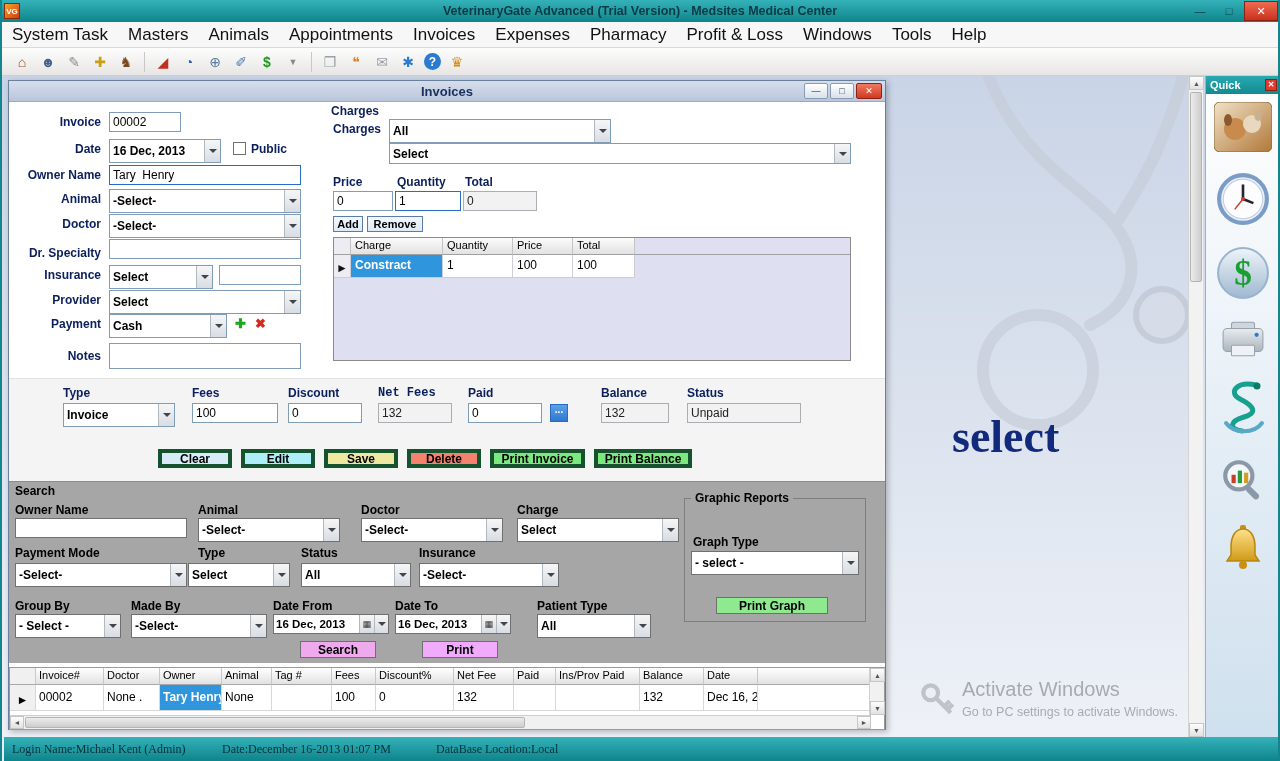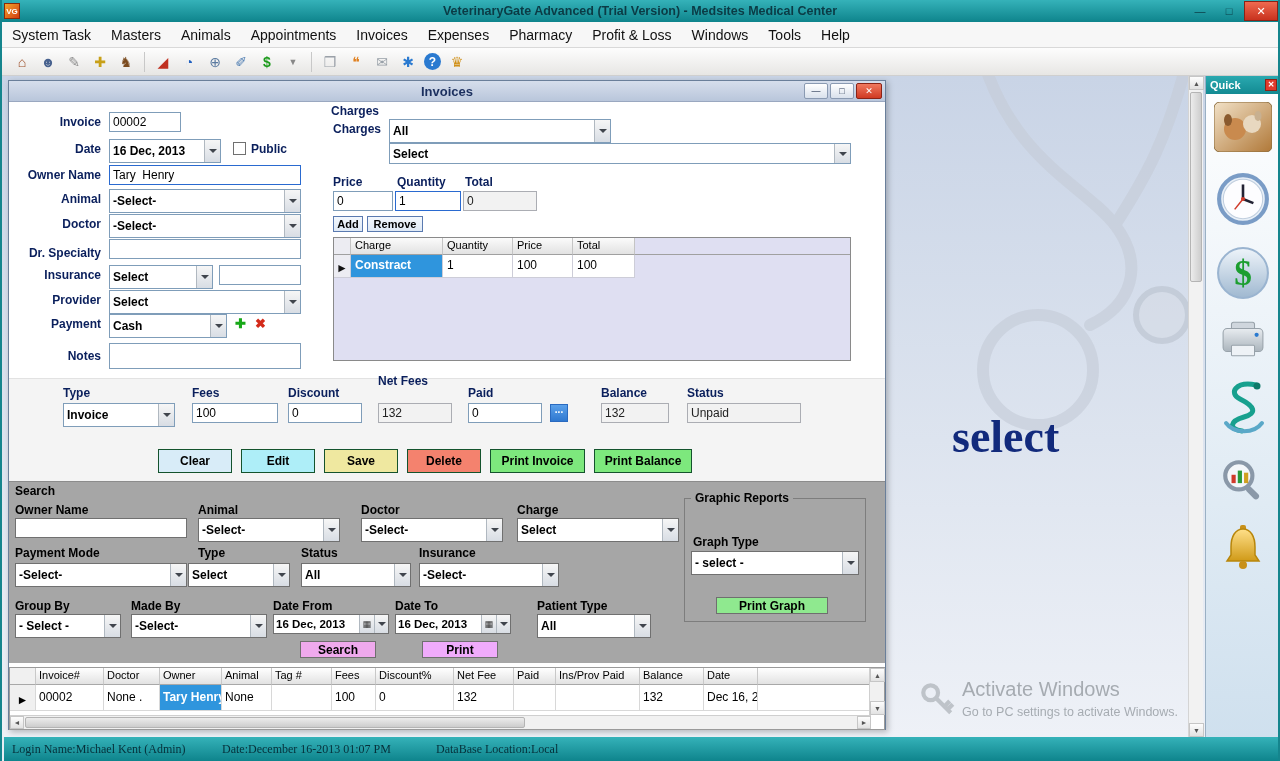--- a/index.html
+++ b/index.html
@@ -15,21 +15,21 @@
   .tb-title { position:absolute; left:0; top:0; width:100%; height:22px; text-align:center;
     line-height:22px; font-weight:bold; font-size:12.5px; color:#0b3b45; }
   .tb-btns { position:absolute; right:2px; top:0; height:22px; display:flex; align-items:center; gap:1px; z-index:2; }
   .tb-btn { width:28px; height:20px; display:flex; align-items:center; justify-content:center;
     color:#0b3b45; font-size:11px; }
   .tb-btn.close { width:34px; background:linear-gradient(#f06a52,#d register:none;); background:linear-gradient(#ef6a50,#c8321e); color:#fff; border:1px solid #8a2316; }
 
   
   .menubar { position:absolute; left:2px; top:22px; width:1276px; height:26px; background:#f7f7f7;
     border-bottom:1px solid #d9d9d9; display:flex; align-items:center; z-index:39; }
-  .menu-item { padding:0 10px; line-height:26px; font-size:14px; color:#111; cursor:default; }
+  .menu-item { padding:0 10px; line-height:26px; font-size:17px; color:#111; cursor:default; }
 
   
   .toolbar { position:absolute; left:2px; top:48px; width:1276px; height:28px;
     background:linear-gradient(#fdfdfd,#e7e6e4); border-bottom:1px solid #cfcfcf;
     display:flex; align-items:center; gap:6px; padding-left:10px; z-index:39; }
   .tbi { width:20px; height:20px; display:flex; align-items:center; justify-content:center;
     font-size:14px; cursor:default; }
   .tb-sep { width:1px; height:20px; background:#c8c8c8; margin:0 2px; }
   .ic0{color:#9a4a22} .ic1{color:#47618e} .ic2{color:#8a8a8a} .ic3{color:#c8a018}
   .ic4{color:#7a4a1e} .ic5{color:#c03020} .ic6{color:#2060c0} .ic7{color:#5a7aa0}
@@ -106,21 +106,21 @@
   .cw1{width:92px} .cw2{width:70px} .cw3{width:60px} .cw4{width:62px} .cwf{flex:1;background:transparent !important;border-right:none !important;}
   .cg-row .cwf { background:#dfdff2 !important; border-bottom:none !important; }
   .cell-sel { background:#2f95dd !important; color:#fff; font-weight:bold; }
 
   
   .totals-strip { position:absolute; left:0; top:276px; width:876px; height:103px; background:#f4f4f4; border-top:1px solid #e2e2e2; }
   .dots-btn { position:absolute; width:18px; height:18px; background:linear-gradient(#5aa0ea,#2f78d0); color:#fff; border:1px solid #2a6ac0;
     font-size:10px; font-weight:bold; display:flex; align-items:flex-start; justify-content:center; line-height:10px; }
 
   
-  .btn { position:absolute; height:24px; border:1px solid #14532d; display:flex; align-items:center; justify-content:center;
+  .btn { position:absolute; height:19px; border:4px solid #14532d; display:flex; align-items:center; justify-content:center;
     font-weight:bold; font-size:12px; cursor:default; }
   .b-clear{background:#d8ecf8} .b-edit{background:#aeeef8} .b-save{background:#efe8a0}
   .b-del{background:#f4826e} .b-green{background:#7de87d}
 
   
   .search-panel { position:absolute; left:0; top:379px; width:876px; height:182px; background:#a6a6a6; border-top:1px solid #8c8c8c; }
   .slbl { position:absolute; font-weight:bold; font-size:12px; color:#000; }
   .sp .tbox, .sp .combo { border-color:#707070; }
   .gbox { position:absolute; left:675px; top:16px; width:182px; height:124px; border:1px solid #7d7d7d; }
   .gbox-legend { position:absolute; left:6px; top:-8px; background:#a6a6a6; padding:0 4px; font-weight:bold; font-size:12px; }
@@ -334,21 +334,21 @@
       <div class="totals-strip"></div>
       <div class="clbl" style="left:54px;top:284px;">Type</div>
       <div class="combo" style="left:54px;top:301px;width:112px;">
         <span class="ct">Invoice</span>
           <span class="ca"></span>
       </div>
       <div class="clbl" style="left:183px;top:284px;">Fees</div>
       <input class="tbox" style="left: 183px; top: 301px; width: 86px;" value="100">
       <div class="clbl" style="left:279px;top:284px;">Discount</div>
       <input class="tbox" style="left: 279px; top: 301px; width: 74px;" value="0">
-      <div class="clbl" style="left:369px;top:272px;">Net Fees</div>
+      <div class="clbl" style="left:369px;top:284px;font-family:Liberation Mono, monospace;">Net Fees</div>
       <input class="tbox ro" style="left: 369px; top: 301px; width: 74px;" value="132">
       <div class="clbl" style="left:459px;top:284px;">Paid</div>
       <input class="tbox" style="left: 459px; top: 301px; width: 74px;" value="0">
       <div class="dots-btn" style="left:541px;top:302px;">...</div>
       <div class="clbl" style="left:592px;top:284px;">Balance</div>
       <input class="tbox ro" style="left: 592px; top: 301px; width: 68px;" value="132">
       <div class="clbl" style="left:678px;top:284px;">Status</div>
       <input class="tbox ro" style="left: 678px; top: 301px; width: 114px;" value="Unpaid">
 
       <div class="btn b-clear" style="left:149px;top:347px;width:74px;">Clear</div>

